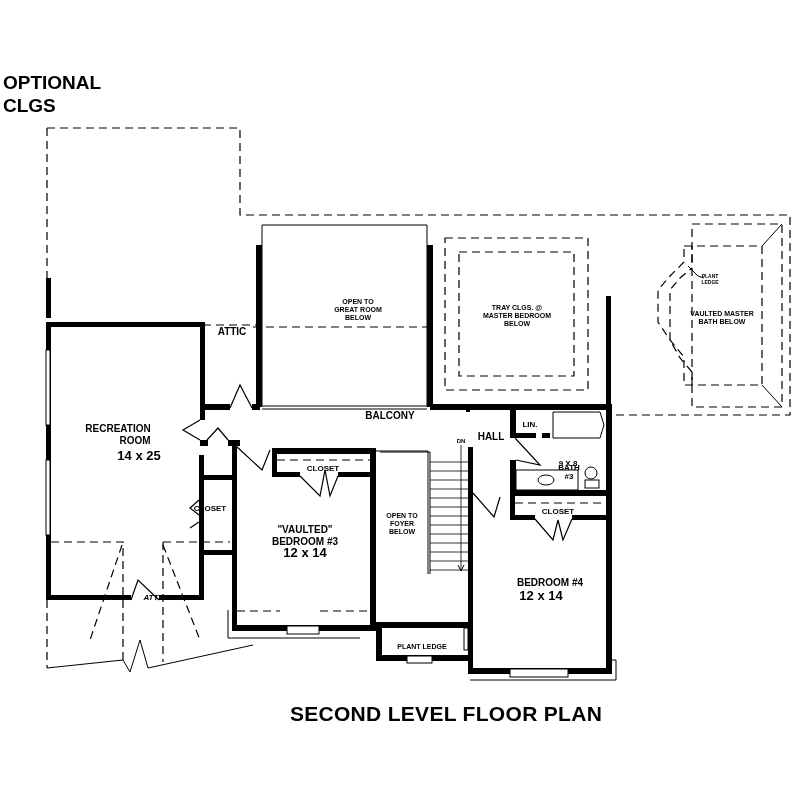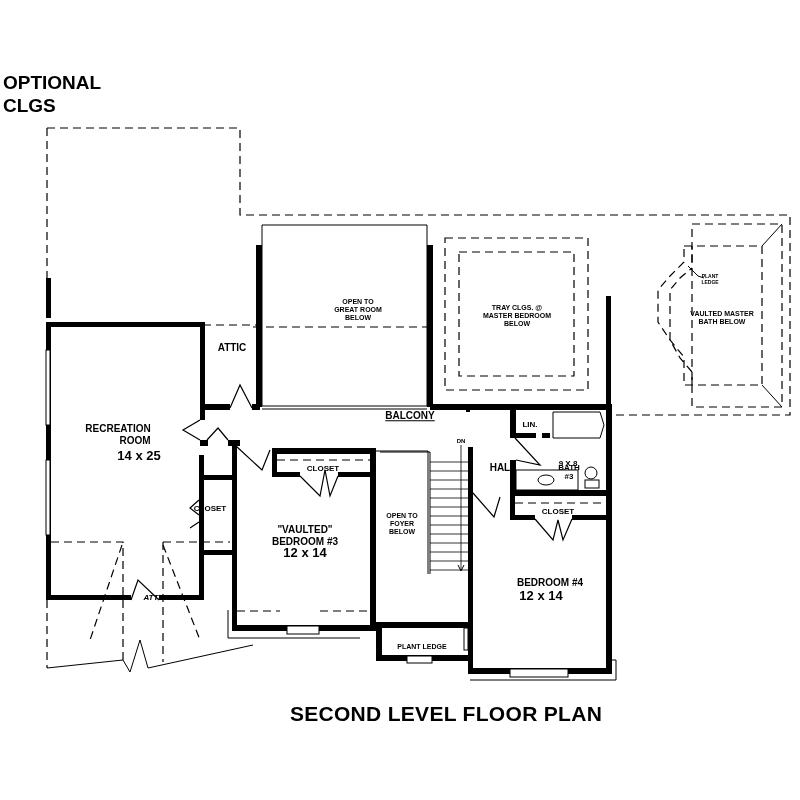--- a/index.html
+++ b/index.html
@@ -163,42 +163,42 @@
   </g>
 </svg>
 
 <div class="lbl big" style="left:3px; top:72px;">OPTIONAL
 CLGS</div>
 
 <div class="lbl s10" style="left:118px; top:434px;text-align:right;">RECREATION
 ROOM</div>
 <div class="lbl s13" style="left:118px; top:456px;margin-left:21px;">14 x 25</div>
 
-<div class="lbl s10" style="left:232px; top:348px;">ATTIC</div>
+<div class="lbl s10" style="left:232px; top:332px;">ATTIC</div>
 
 <div class="lbl s7" style="left:358px; top:310px;">OPEN TO
 GREAT ROOM
 BELOW</div>
 
 <div class="lbl s7" style="left:517px; top:316px;">TRAY CLGS. @
 MASTER BEDROOM
 BELOW</div>
 
 <div class="lbl s7" style="left:722px; top:318px;">VAULTED MASTER
 BATH BELOW</div>
 <div class="lbl" style="left:710px; top:280px; font-size:5px;">PLANT
 LEDGE</div>
 
-<div class="lbl s10" style="left:410px; top:416px;text-decoration:underline;">BALCONY</div>
+<div class="lbl s10" style="left:390px; top:416px;">BALCONY</div>
 
 <div class="lbl s8" style="left:530px; top:425px;">LIN.</div>
 <div class="lbl s8" style="left:569px; top:449px;margin-top:23px;">BATH
 #3</div>
 <div class="lbl s8" style="left:568px; top:464px;text-align:center;">9 X 8</div>
-<div class="lbl s10" style="left:491px; top:468px;margin-left:12px;">HALL</div>
+<div class="lbl s10" style="left:491px; top:437px;">HALL</div>
 <div class="lbl" style="left:461px; top:441px; font-size:6px;">DN</div>
 
 <div class="lbl s8" style="left:210px; top:509px;">CLOSET</div>
 <div class="lbl s8" style="left:323px; top:469px;">CLOSET</div>
 <div class="lbl s8" style="left:558px; top:512px;">CLOSET</div>
 
 <div class="lbl s10" style="left:305px; top:535px;">"VAULTED"
 BEDROOM #3</div>
 <div class="lbl s13" style="left:305px; top:553px;">12 x 14</div>
 

